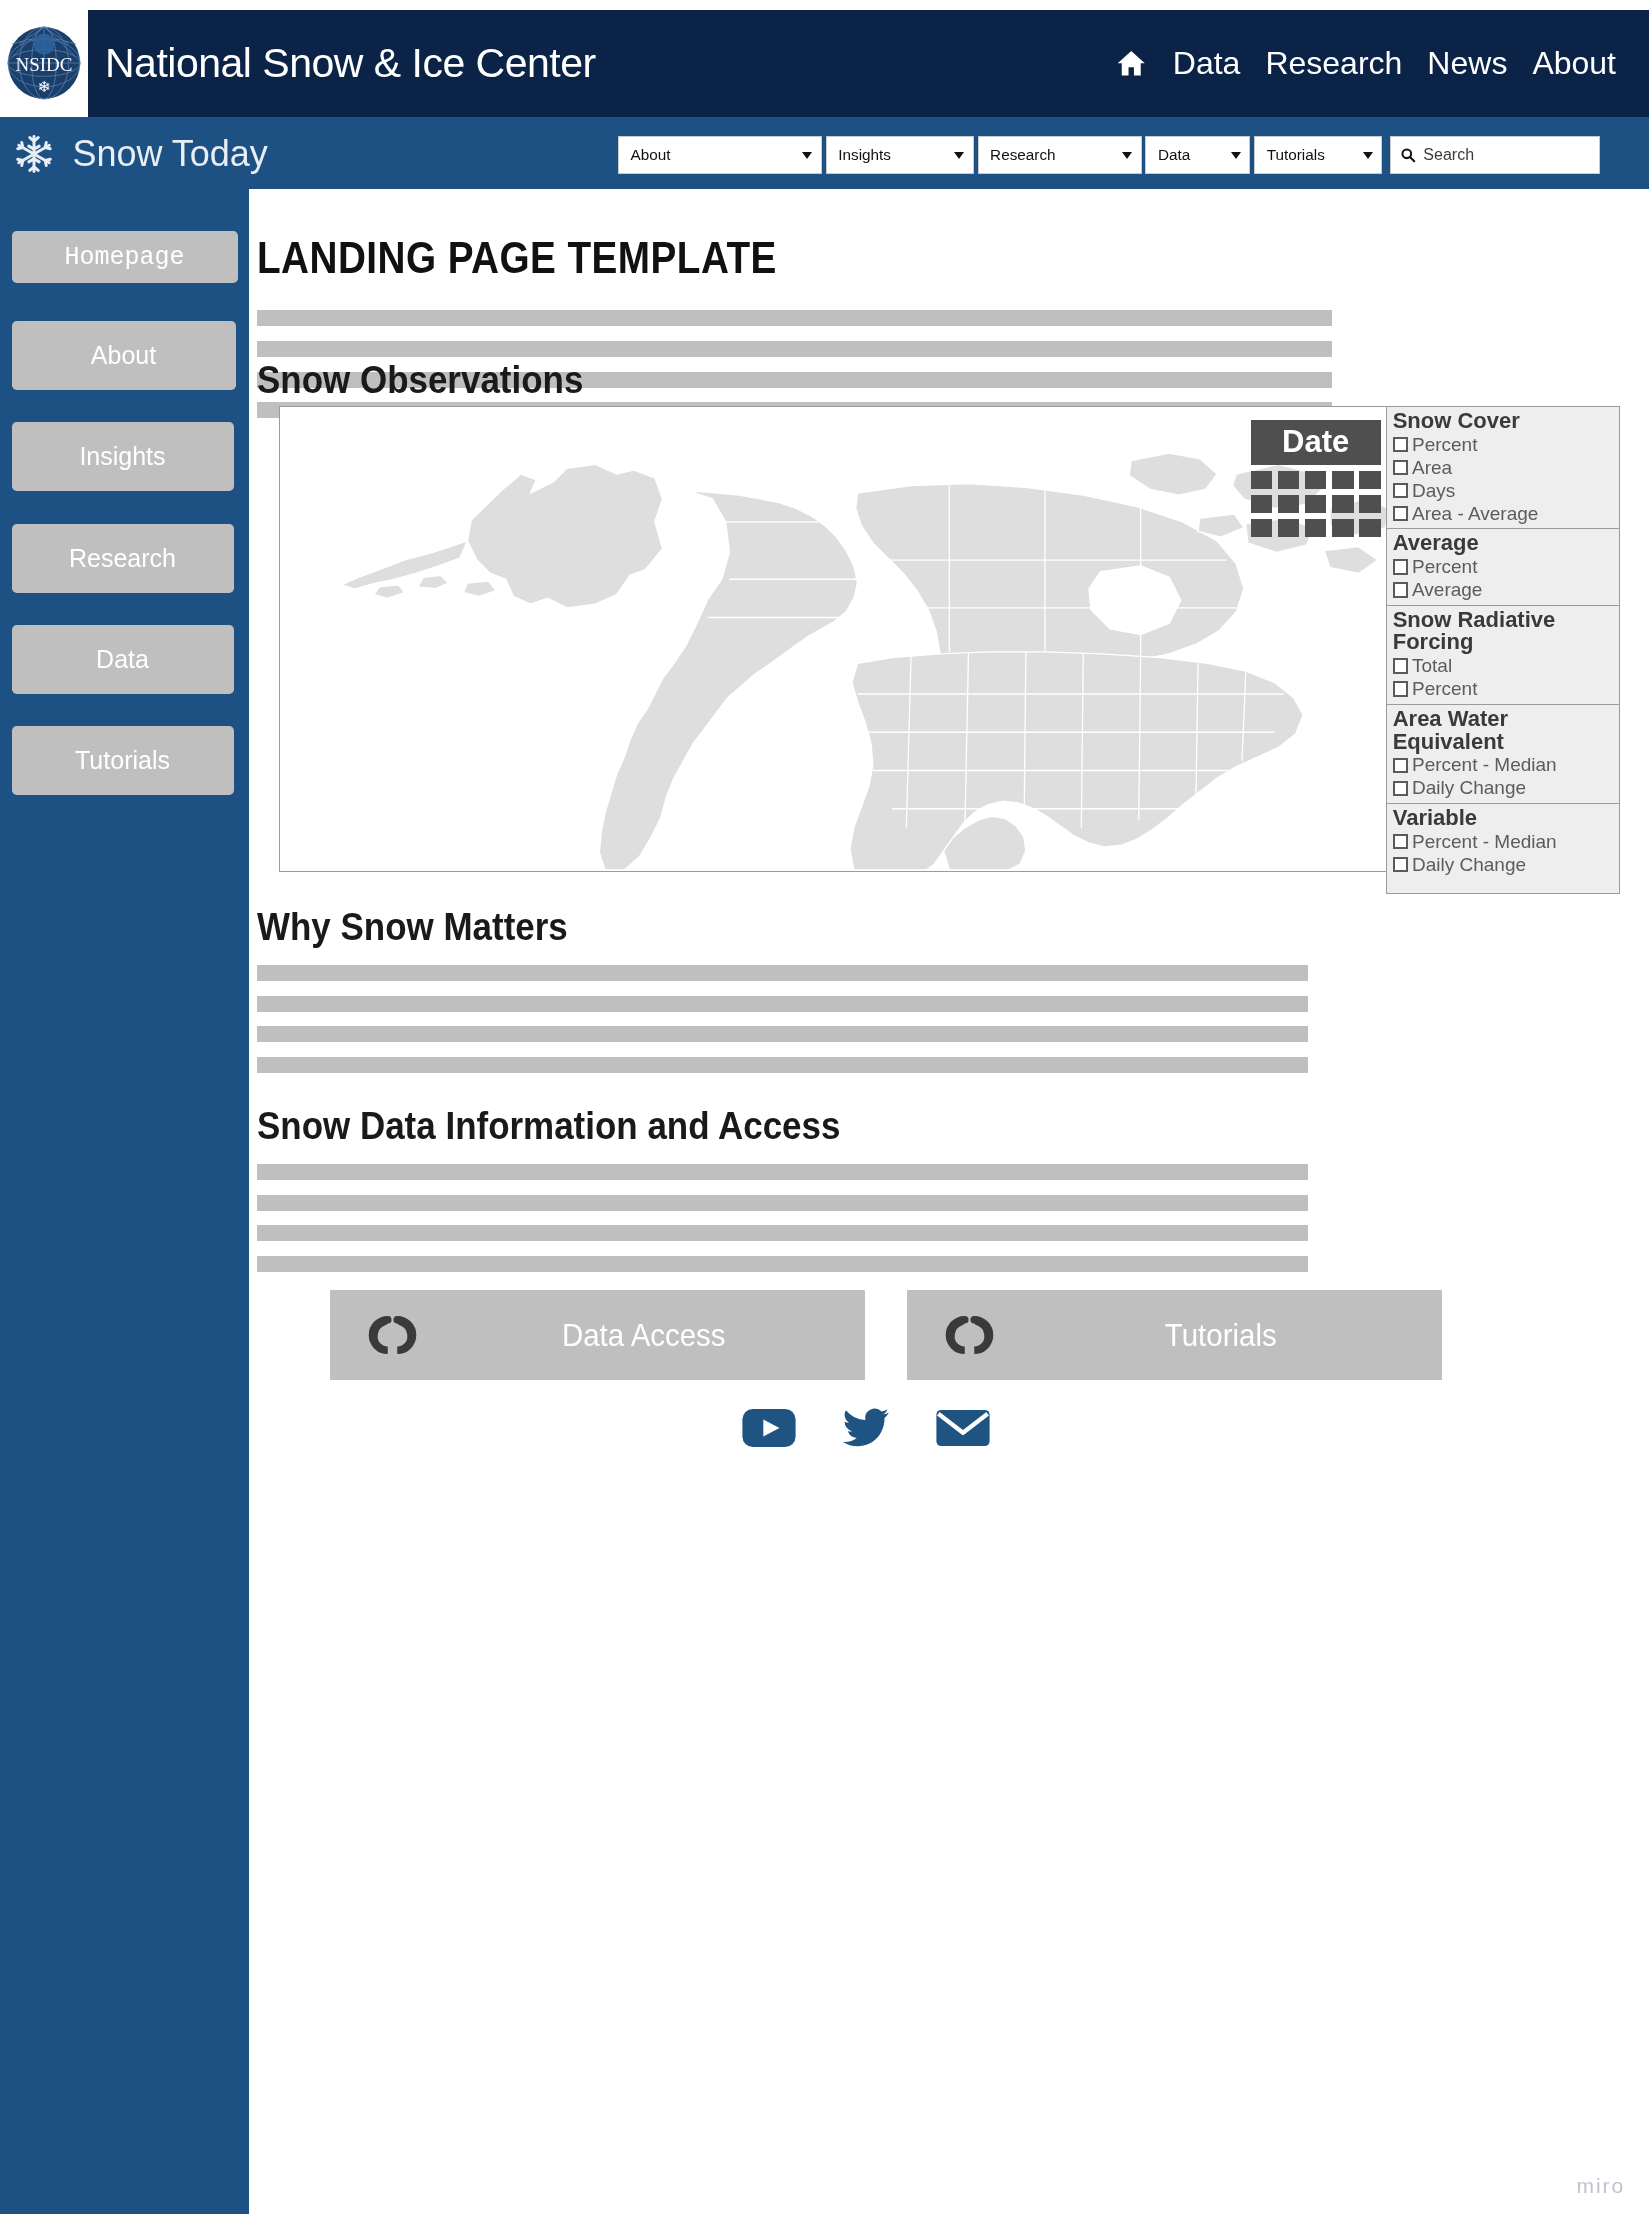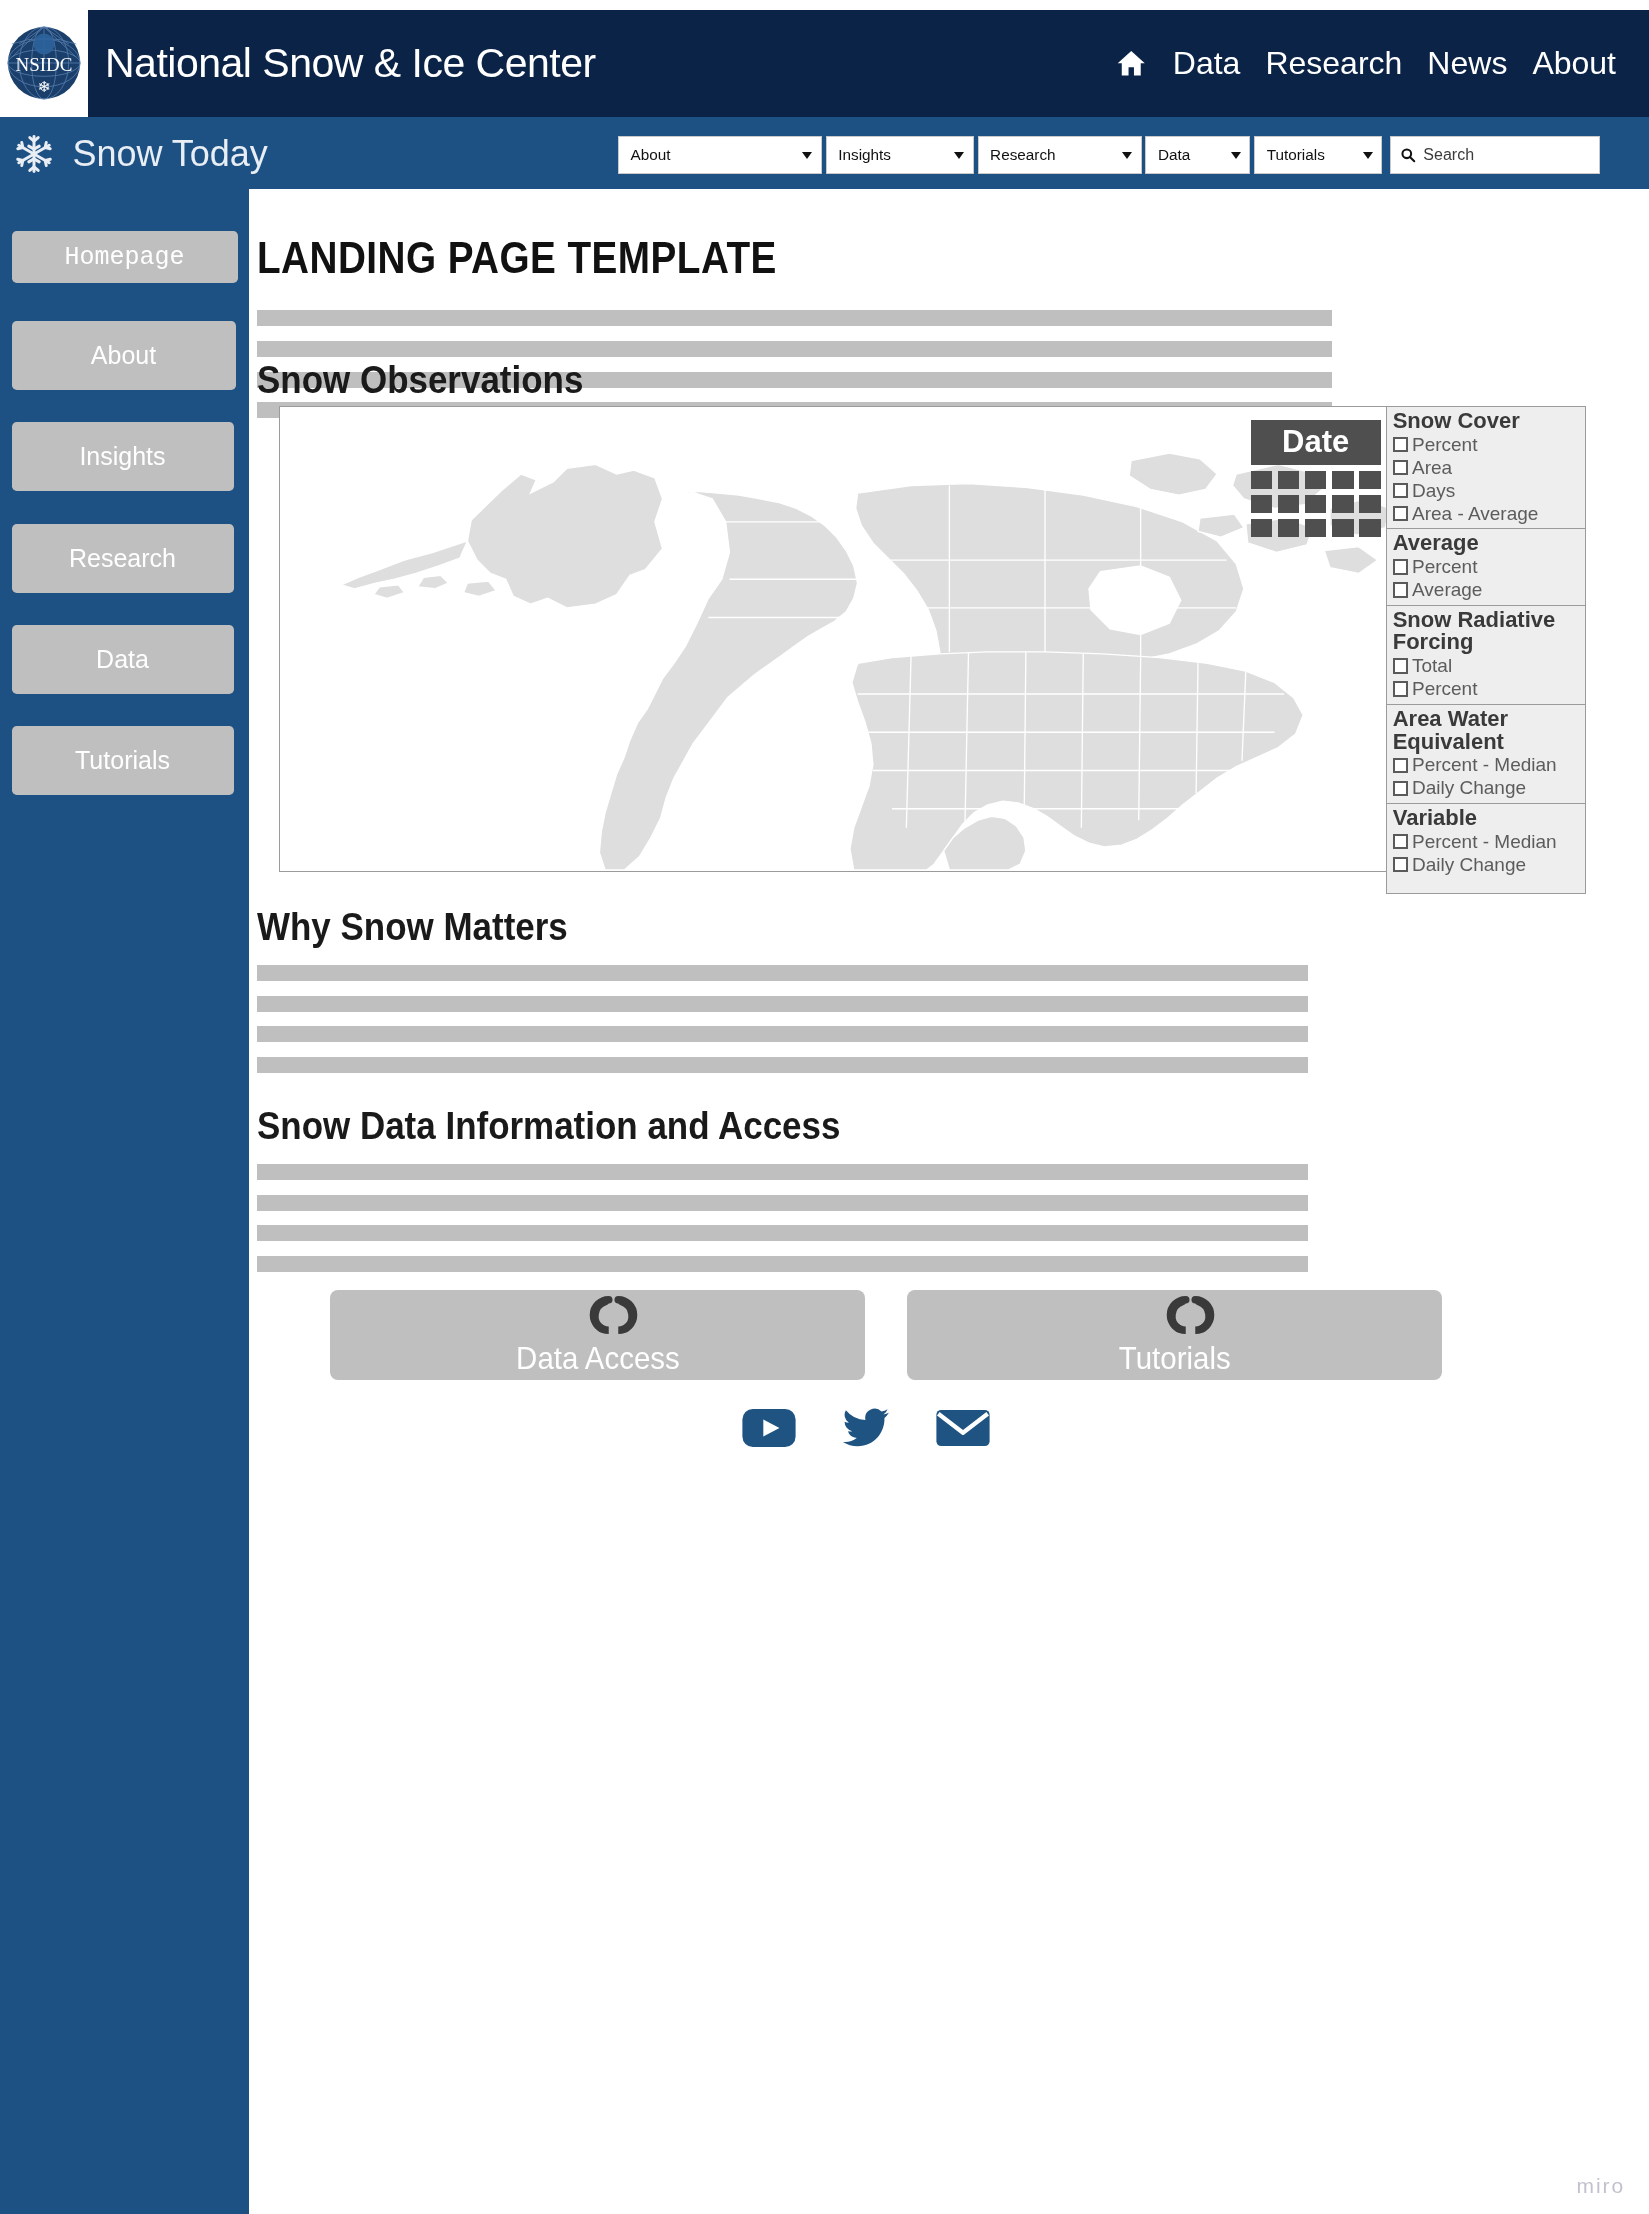--- a/index.html
+++ b/index.html
@@ -118,22 +118,22 @@
   }
   .cb-title { font-size:22px; font-weight:700; color:#3a3a3a; line-height:1.03; }
   .cb-row { display:flex; align-items:center; gap:4px; margin-top:1px; }
   .cb-box {
     width:15.3px; height:15.3px; border:2.9px solid #5a5a5a; background:#fff; flex:0 0 auto;
   }
   .cb-label { font-size:19px; color:#5c5c5c; white-space:nowrap; }
 
   
   .linkbtn {
-    position:absolute; background:#bfbfbf; border-radius:8px;
-    display:flex; align-items:center;flex-direction:column;
+    position:absolute; background:#bfbfbf; border-radius:1px;
+    display:flex; align-items:center;
   }
   .linkbtn .chain { margin-left:32.5px; flex:0 0 auto; }
   .linkbtn .lbl {
     color:#ffffff; font-size:32px; font-weight:400; flex:1; text-align:center;
     font-family:"Liberation Sans Narrow","Liberation Sans",sans-serif;
     transform: scaleX(0.92);
   }
 
   
   .social { position:absolute; display:flex; align-items:center; gap:46px; }
@@ -335,21 +335,21 @@
           <div class="date-cell"></div>
           <div class="date-cell"></div>
           <div class="date-cell"></div>
           <div class="date-cell"></div>
           <div class="date-cell"></div>
           <div class="date-cell"></div>
         </div>
       </div>
     </div>
 
-    <div class="cb-panel" style="left:1137px; top:217px; width:200px;">
+    <div class="cb-panel" style="left:1137px; top:217px; width:234px;">
 
       <div class="cb-group">
         <div class="cb-title">Snow Cover</div>
         <div class="cb-row">
           <span class="cb-box"></span>
           <span class="cb-label">Percent</span>
         </div>
         <div class="cb-row">
           <span class="cb-box"></span>
           <span class="cb-label">Area</span>

